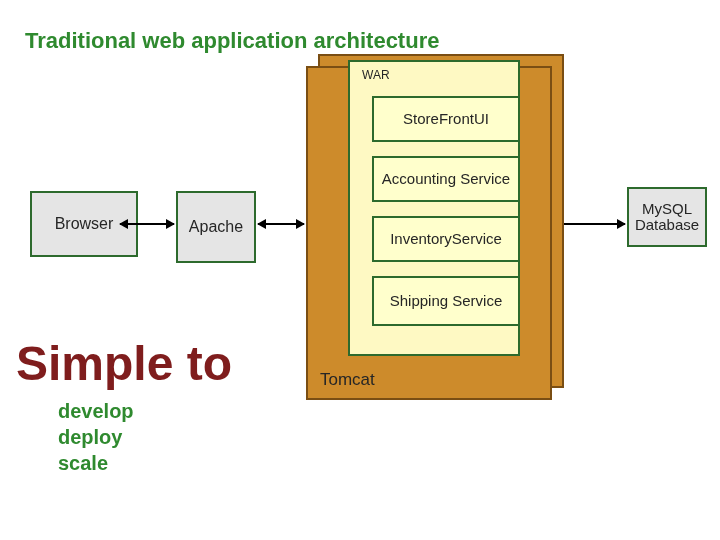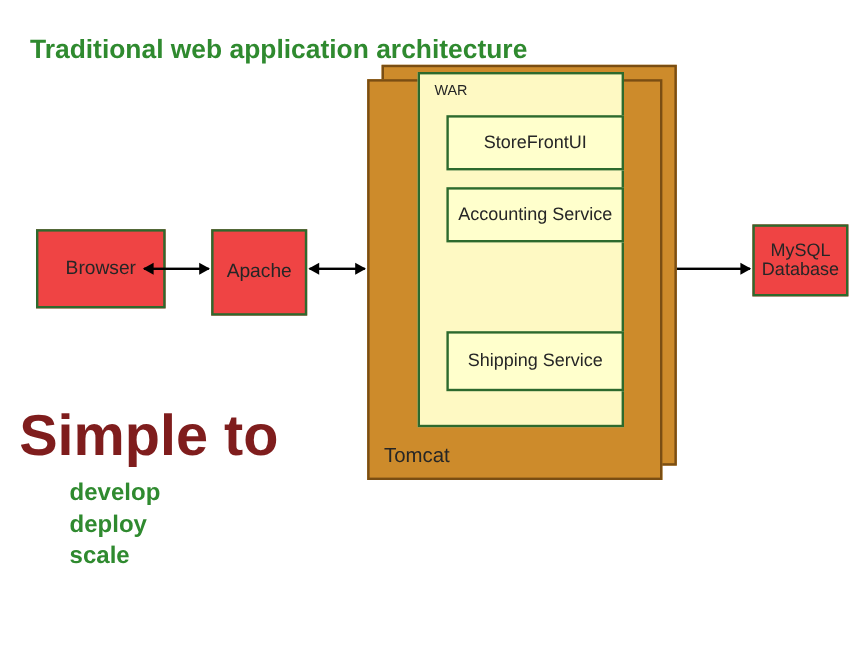--- a/index.html
+++ b/index.html
@@ -15,21 +15,21 @@
       position: absolute;
       left: 25px;
       top: 28px;
       font-size: 22px;
       font-weight: bold;
       color: #2f8a2f;
     }
     .box {
       position: absolute;
       border: 2px solid #2d6a2d;
-      background: #ef4444;
+      background: #e5e5e5;
       display: flex;
       align-items: center;
       justify-content: center;
       font-size: 16px;
       color: #262626;
     }
     .browser { left: 30px; top: 191px; width: 108px; height: 66px; }
     .apache  { left: 176px; top: 191px; width: 80px; height: 72px; }
     .db      { left: 627px; top: 187px; width: 80px; height: 60px; flex-direction: column; line-height: 1.1; font-size: 15px; }
 
@@ -145,20 +145,21 @@
 
 <div class="tomcat-back"></div>
 <div class="tomcat-front">
   <div class="tomcat-label">Tomcat</div>
 </div>
 
 <div class="war">
   <div class="war-label">WAR</div>
   <div class="svc svc1">StoreFrontUI</div>
   <div class="svc svc2">Accounting Service</div>
+  <div class="svc svc3">InventoryService</div>
   <div class="svc svc4">Shipping Service</div>
 </div>
 
 <div class="box db">
   <span>MySQL</span>
   <span>Database</span>
 </div>
 
 <div class="simple">Simple to</div>
 <div class="bullets">

